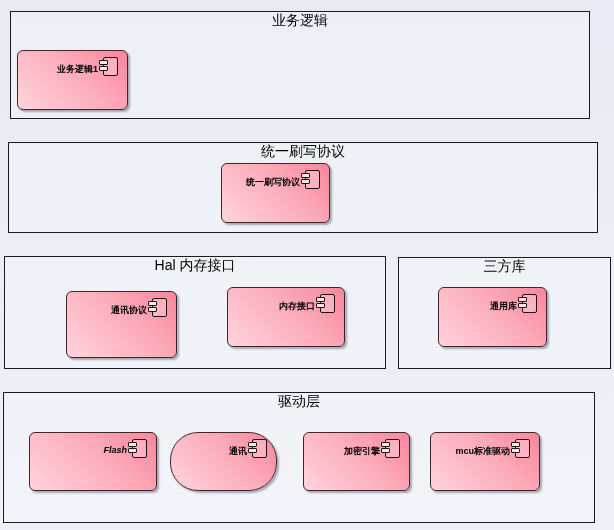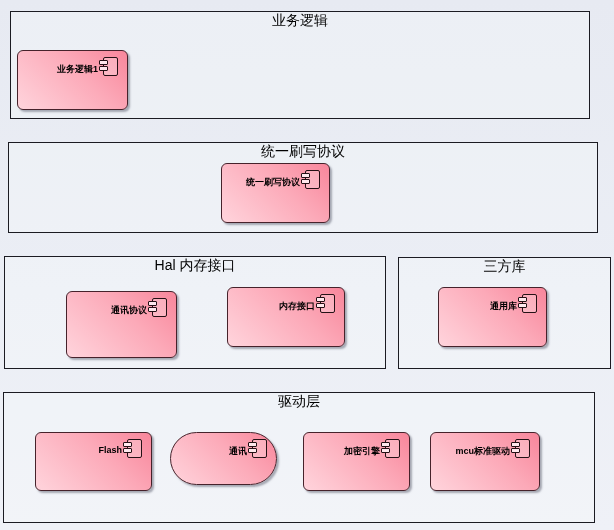--- a/index.html
+++ b/index.html
@@ -103,28 +103,28 @@
     <span class="comp-label">通用库</span>
     <span class="comp-icon">
       <span class="tab t1"></span>
         <span class="tab t2"></span>
     </span>
   </div>
 
   <div class="group" style="left:3px; top:392px; width:592px; height:131px;">
     <span class="group-title">驱动层</span>
   </div>
-  <div class="comp" style="left:35px; top:432px; width:117px; height:59px;">
+  <div class="comp" style="left:29px; top:432px; width:128px; height:59px;font-style:italic;">
     <span class="comp-label">Flash</span>
     <span class="comp-icon">
       <span class="tab t1"></span>
         <span class="tab t2"></span>
     </span>
   </div>
-  <div class="comp" style="left:170px; top:432px; width:107px; height:53px;border-radius:28px;">
+  <div class="comp" style="left:170px; top:432px; width:107px; height:59px;border-radius:28px;">
     <span class="comp-label">通讯</span>
     <span class="comp-icon">
       <span class="tab t1"></span>
         <span class="tab t2"></span>
     </span>
   </div>
   <div class="comp" style="left:430px; top:432px; width:110px; height:59px;">
     <span class="comp-label">mcu标准驱动</span>
     <span class="comp-icon">
       <span class="tab t1"></span>

